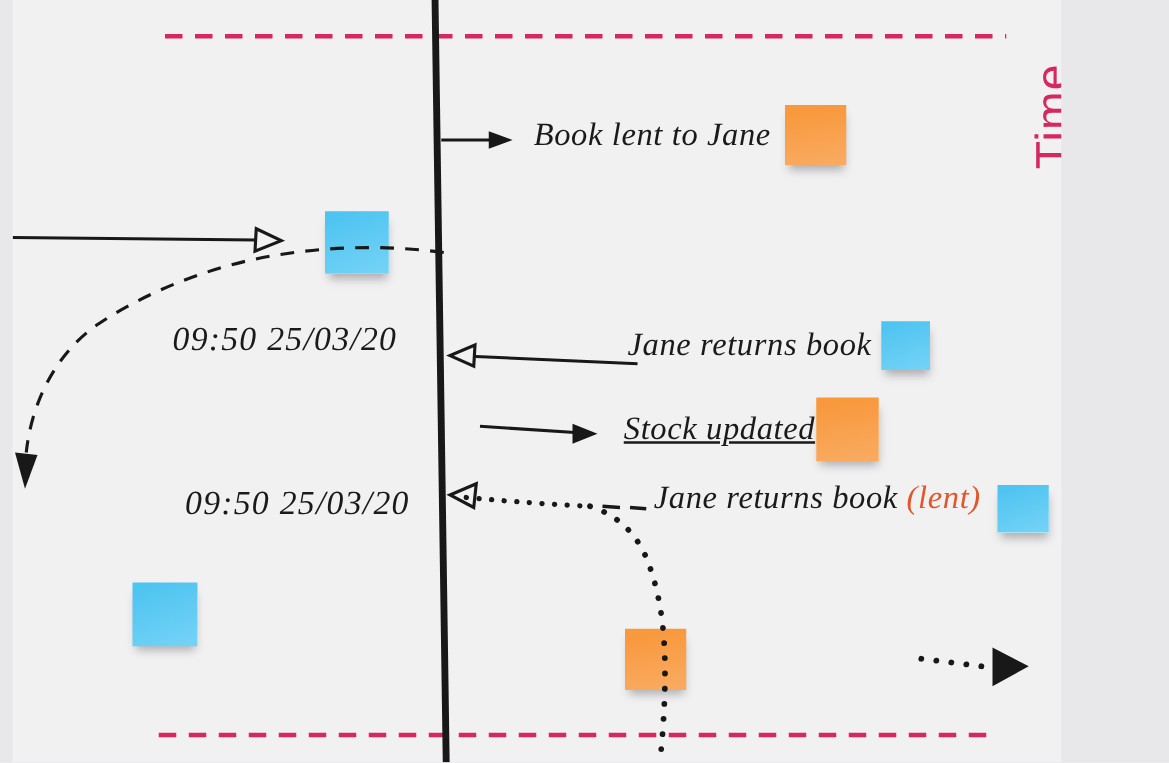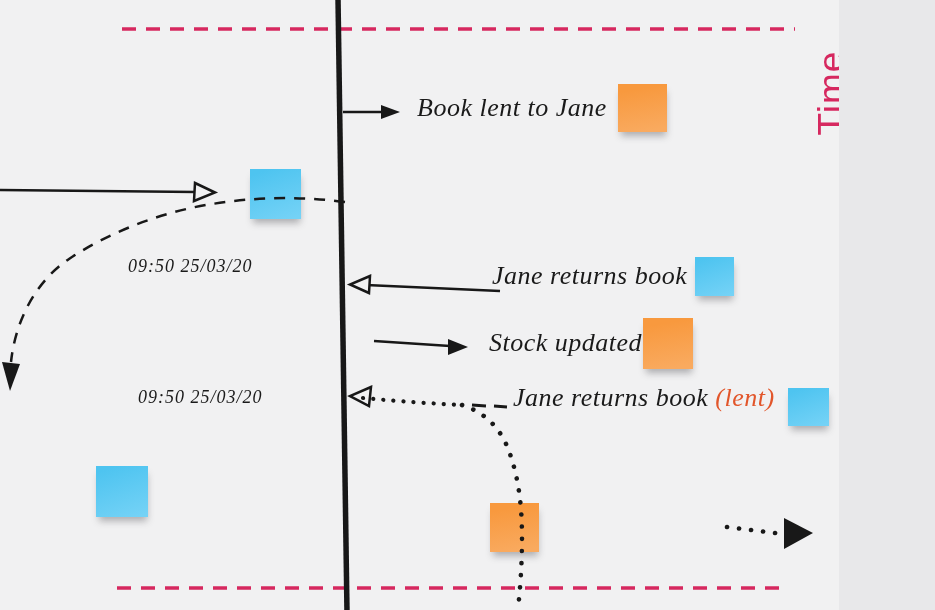--- a/index.html
+++ b/index.html
@@ -1,33 +1,34 @@
 <!DOCTYPE html>
 <html><head>
 <meta charset="utf-8">
 <style>
   html,body{margin:0;padding:0;background:#e8e8ea;}
   #board{
     position:relative;width:839px;height:610px;overflow:hidden;
     background:var(--c-background,#f1f1f2);
     font-family:"Liberation Serif", serif;
+    margin-left:10px;
   }
   svg.overlay{position:absolute;left:0;top:0;z-index:3;}
   .note{
     position:absolute;z-index:1;
     box-shadow:1px 6px 7px -2px rgba(50,50,55,.35);
   }
   .note.orange{background:linear-gradient(170deg,#f8993e 15%,#f9aa5f 92%);}
   .note.blue{background:linear-gradient(160deg,#4ec4f0 10%,#74d2f6 95%);}
   .lbl{
     position:absolute;z-index:2;color:var(--c-ink,#1a1a1a);
     font-style:italic;font-size:26px;font-weight:500;white-space:nowrap;
     letter-spacing:.5px;
   }
-  .ts{font-size:18px;letter-spacing:1px;}
+  .ts{font-size:27px;letter-spacing:1px;}
   .late{color:var(--c-late_text,#e2562b);}
   .time-label{
     position:absolute;z-index:2;left:772px;top:72px;width:120px;text-align:center;
     transform:rotate(-90deg);transform-origin:center;
     font-family:"Liberation Sans",sans-serif;font-style:normal;
     font-size:37px;color:var(--c-accent_pink,#d6285f);letter-spacing:1px;
   }
 </style>
 </head>
 <body>
@@ -38,21 +39,21 @@
   <div class="note blue" style="left:250px;top:169px;width:51px;height:50px;"></div>
   <div class="note blue" style="left:695px;top:257px;width:39px;height:39px;"></div>
   <div class="note orange" style="left:643px;top:318px;width:50px;height:51px;"></div>
   <div class="note blue" style="left:788px;top:388px;width:41px;height:38px;"></div>
   <div class="note blue" style="left:96px;top:466px;width:52px;height:51px;"></div>
   <div class="note orange" style="left:490px;top:503px;width:49px;height:49px;"></div>
 
   <div class="lbl" style="left:417px;top:93px;">Book lent to Jane</div>
   <div class="lbl ts" style="left:128px;top:256px;">09:50 25/03/20</div>
   <div class="lbl" style="left:492px;top:261px;">Jane returns book</div>
-  <div class="lbl" style="left:489px;top:328px;">Stock updated</div>
+  <div class="lbl" style="left:489px;top:328px;text-decoration:underline;">Stock updated</div>
   <div class="lbl ts" style="left:138px;top:387px;">09:50 25/03/20</div>
   <div class="lbl" style="left:513px;top:383px;"><span>Jane returns book </span><span class="late">(lent)</span></div>
 
   <div class="time-label">Time</div>
 
   <svg class="overlay" width="935" height="610" viewBox="0 0 935 610">
 
     <path d="M122,29 H795" stroke="#d6285f" stroke-width="3.5" stroke-dasharray="14 10" fill="none"></path>
     <path d="M117,588 H786" stroke="#d6285f" stroke-width="3.5" stroke-dasharray="14 10" fill="none"></path>
 

